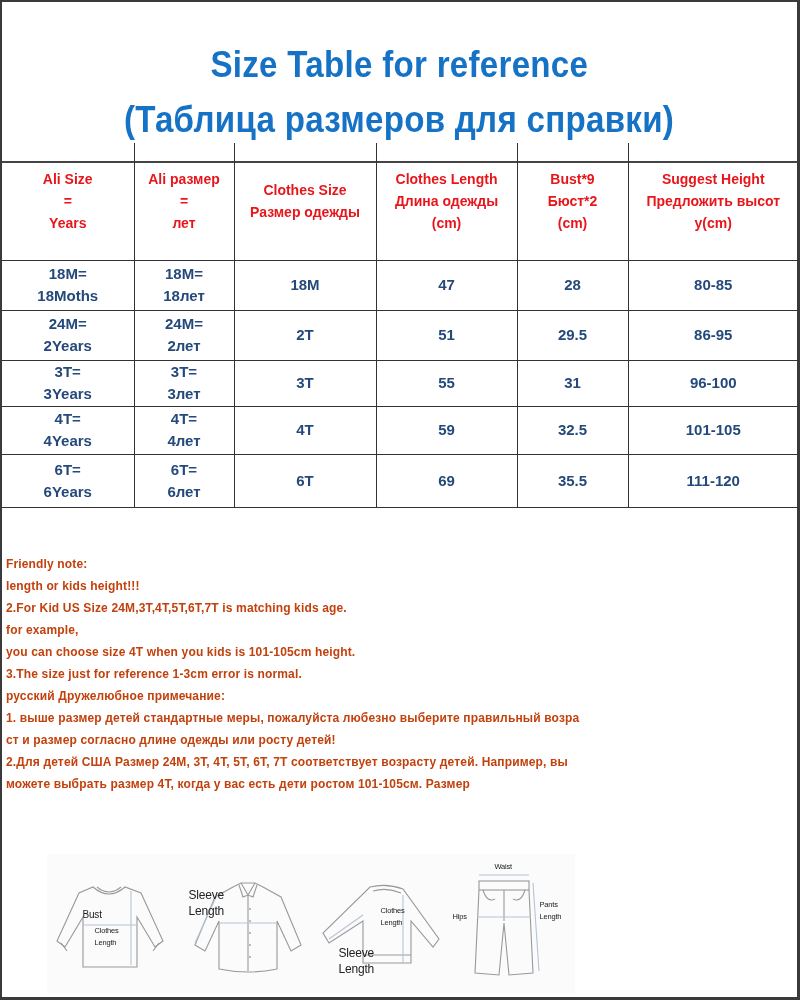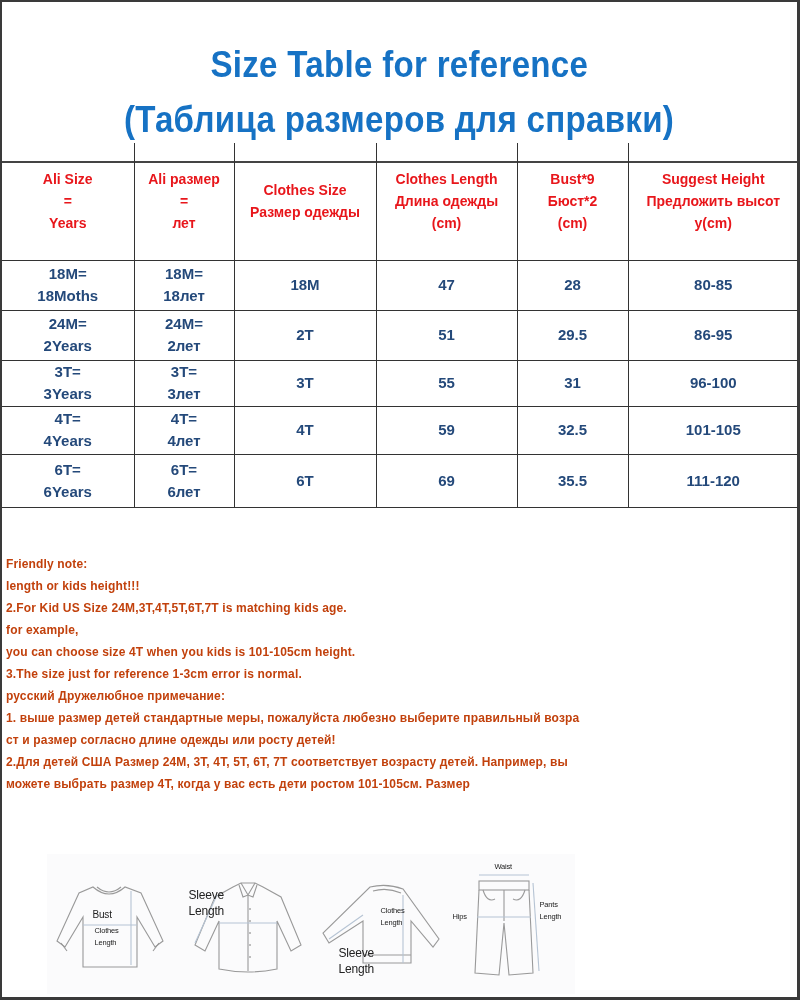--- a/index.html
+++ b/index.html
@@ -204,21 +204,21 @@
   <div class="fig">
     <svg width="125" height="130" viewBox="0 0 125 130">
       <g fill="none" stroke="#999" stroke-width="1.1">
         <path d="M42 28 Q58 42 74 28 L90 34 L112 82 L104 88 L86 58 L86 108 L32 108 L32 58 L14 88 L6 82 L28 34 Z"></path>
         <path d="M46 28 Q58 38 70 28"></path>
         <line x1="32" y1="66" x2="86" y2="66" stroke="#b6c4d4"></line>
         <line x1="80" y1="32" x2="80" y2="106" stroke="#b6c4d4"></line>
         <path d="M10 84 L16 92 M108 84 L102 92"></path>
       </g>
     </svg>
-    <span class="lbl" style="left:42px;top:50px;font-size:10px;">Bust</span>
+    <span class="lbl" style="left:32px;top:50px;font-size:10px;">Bust</span>
     <span class="lbl sm" style="left:44px;top:66px;">Clothes</span>
     <span class="lbl sm" style="left:44px;top:78px;">Length</span>
   </div>
 
   <div class="fig">
     <svg width="125" height="130" viewBox="0 0 125 130">
       <g fill="none" stroke="#999" stroke-width="1.1">
         <path d="M50 28 L58 24 L72 24 L80 28 L98 38 L118 86 L108 92 L94 62 L94 110 Q65 116 36 110 L36 62 L22 92 L12 86 L32 38 Z"></path>
         <path d="M58 24 L65 36 L72 24 M56 26 L60 38 L65 36 L70 38 L74 26"></path>
         <line x1="65" y1="36" x2="65" y2="112"></line>

